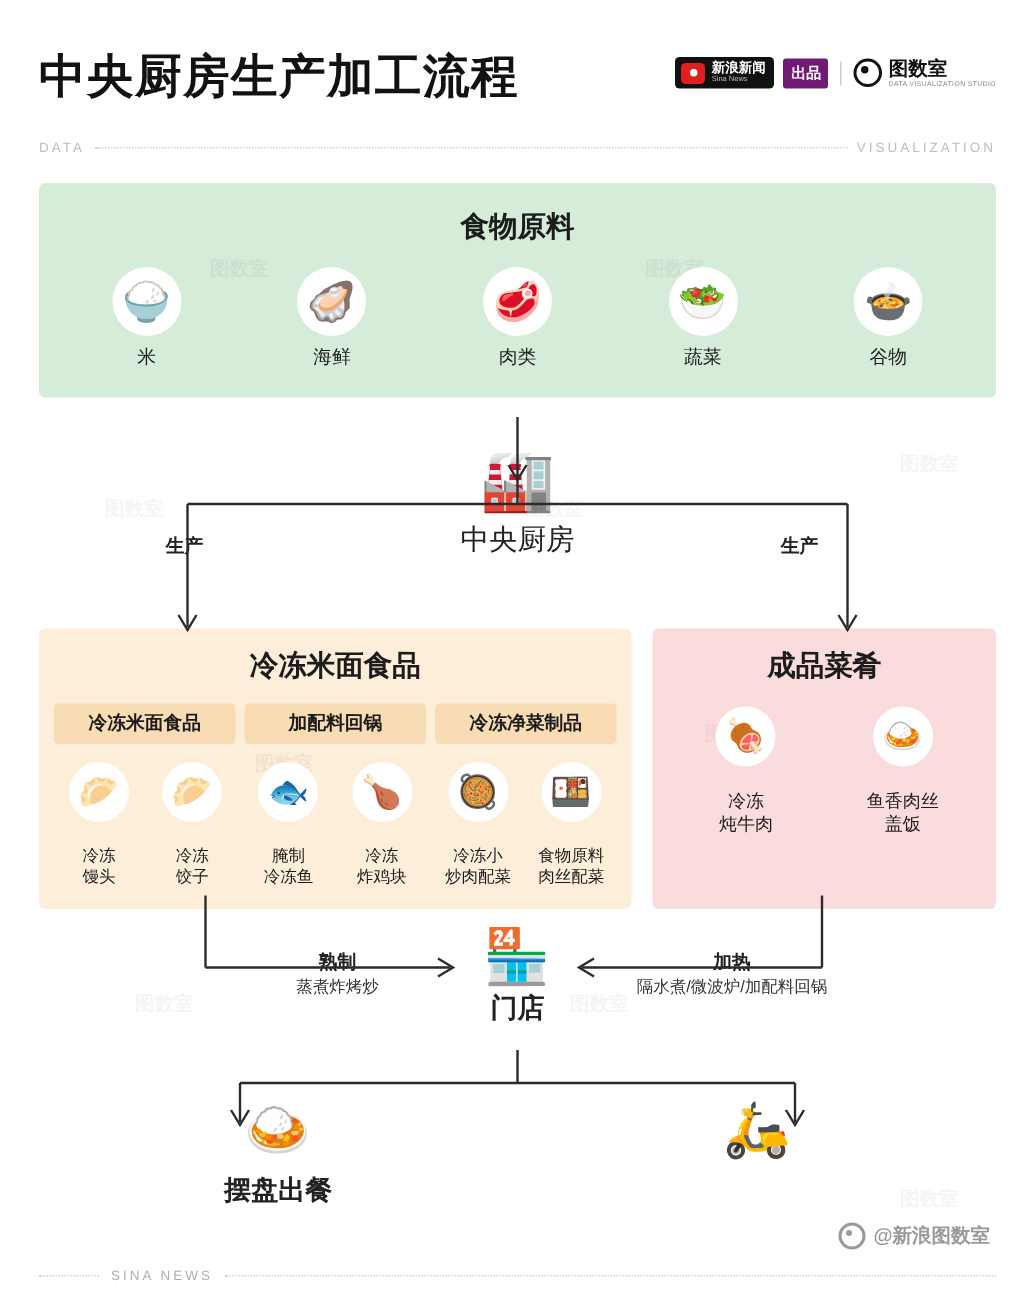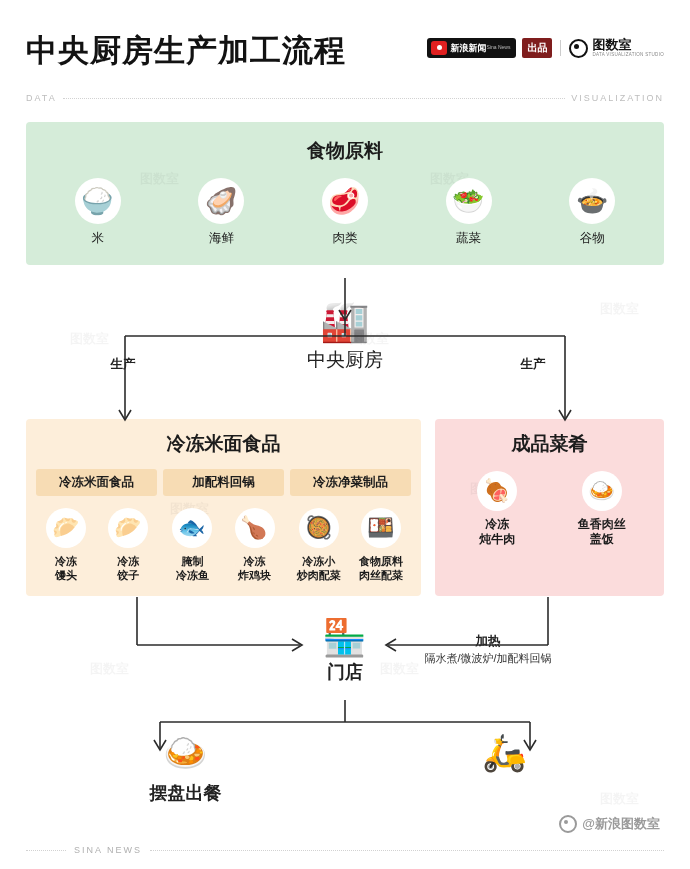--- a/index.html
+++ b/index.html
@@ -67,35 +67,35 @@
     position: absolute;
     width: 5px;
     height: 5px;
     background: #fff;
     border-radius: 50%;
     left: 6px;
     top: 4px;
   }
   .sina-txt {
     display: flex;
-    flex-direction: row;
+    flex-direction: column;
     line-height: 1;
   }
   .sina-txt .cn {
     color: #fff;
     font-size: 9px;
     font-weight: bold;
   }
   .sina-txt .en {
     color: #bbb;
     font-size: 5px;
     margin-top: 1px;
   }
   .chupin {
-    background: #7f1d1d;
+    background: #701a75;
     color: #fff;
     font-size: 10px;
     font-weight: bold;
     padding: 3px 5px;
     border-radius: 2px;
   }
   .divider-v {
     width: 1px;
     height: 16px;
     background: #ccc;
@@ -275,23 +275,22 @@
     gap: 2px;
     justify-content: space-around;
   }
   .mini {
     width: 60px;
     text-align: center;
   }
   .mini .label {
     font-size: 11px;
     line-height: 1.3;
-    margin-top: 6px;
+    margin-top: 16px;
     color: #1c1c1c;
-    font-weight: bold;
   }
   .fin-items {
     display: flex;
     justify-content: space-around;
     margin-top: 14px;
   }
   .fin-items .mini .label {
     font-size: 12px;
   }
 
@@ -560,20 +559,24 @@
       </div>
     </div>
   </div>
 
   <div class="proc-label" style="left:108px; top:356px; width:30px;">
     <span class="big">生产</span>
   </div>
   <div class="proc-label" style="left:518px; top:356px; width:30px;">
     <span class="big">生产</span>
   </div>
+  <div class="proc-label" style="left:160px; top:633px; width:130px;">
+    <span class="big">熟制</span>
+    <span class="small">蒸煮炸烤炒</span>
+  </div>
   <div class="proc-label" style="left:393px; top:633px; width:190px;">
     <span class="big">加热</span>
     <span class="small">隔水煮/微波炉/加配料回锅</span>
   </div>
 
   <div class="store">
     <div class="store-icon">🏪</div>
     <div class="store-label">门店</div>
   </div>
 

